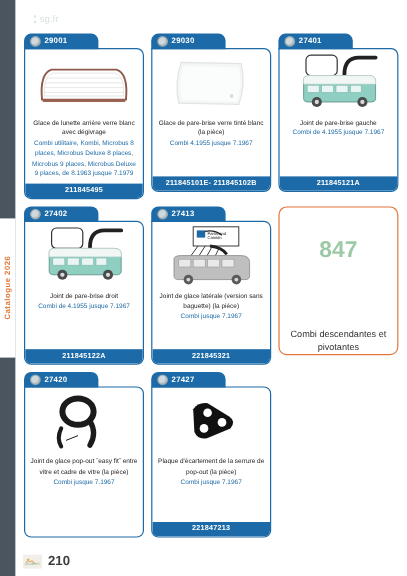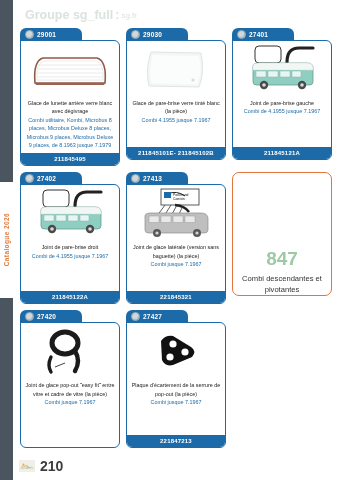--- a/index.html
+++ b/index.html
@@ -104,53 +104,52 @@
   
   .cat-card{
     width:100px;margin:0 3px 6px 3px;
     box-sizing:border-box;
   }
   .cat-body{
     border:1.3px solid #e2753a;
     border-radius:7px;
     min-height:124px;
     display:flex;flex-direction:column;
-    align-items:center;justify-content:flex-end;
+    align-items:center;justify-content:space-between;
     padding-top:26px;box-sizing:border-box;
     background:#fff;
   }
   .cat-num{
     font-size:19px;font-weight:bold;color:#9ec9a6;line-height:1;
     margin-bottom:5px;
   }
   .cat-label{
     font-size:7.6px;color:#333;text-align:center;line-height:1.45;
     padding:0 6px;
   }
   
   #footer{
     position:absolute;left:0;bottom:6px;width:100%;
     display:flex;align-items:center;padding-left:6px;box-sizing:border-box;
   }
   #foot-logo{width:16px;height:12px;margin-right:5px;flex:none;}
-  #page-num{font-size:14px;font-weight:bold;color:#3d3d3d;}
+  #page-num{font-size:11px;font-weight:bold;color:#3d3d3d;}
 </style>
 </head>
 <body>
 
 <div id="left-spine">
   <div id="spine-tab">
     <span>Catalogue 2026</span>
   </div>
 </div>
 
 <div id="page">
 
   <div id="header">
-    <span class="h-main">Groupe sg_full</span>
     <span class="h-sep">:</span>
     <span class="h-sub">sg.fr</span>
   </div>
 
   <div id="grid">
 
     <div class="card">
       <div class="card-tab">
         <span class="tab-dot"></span>
         <span class="tab-num">29001</span>

